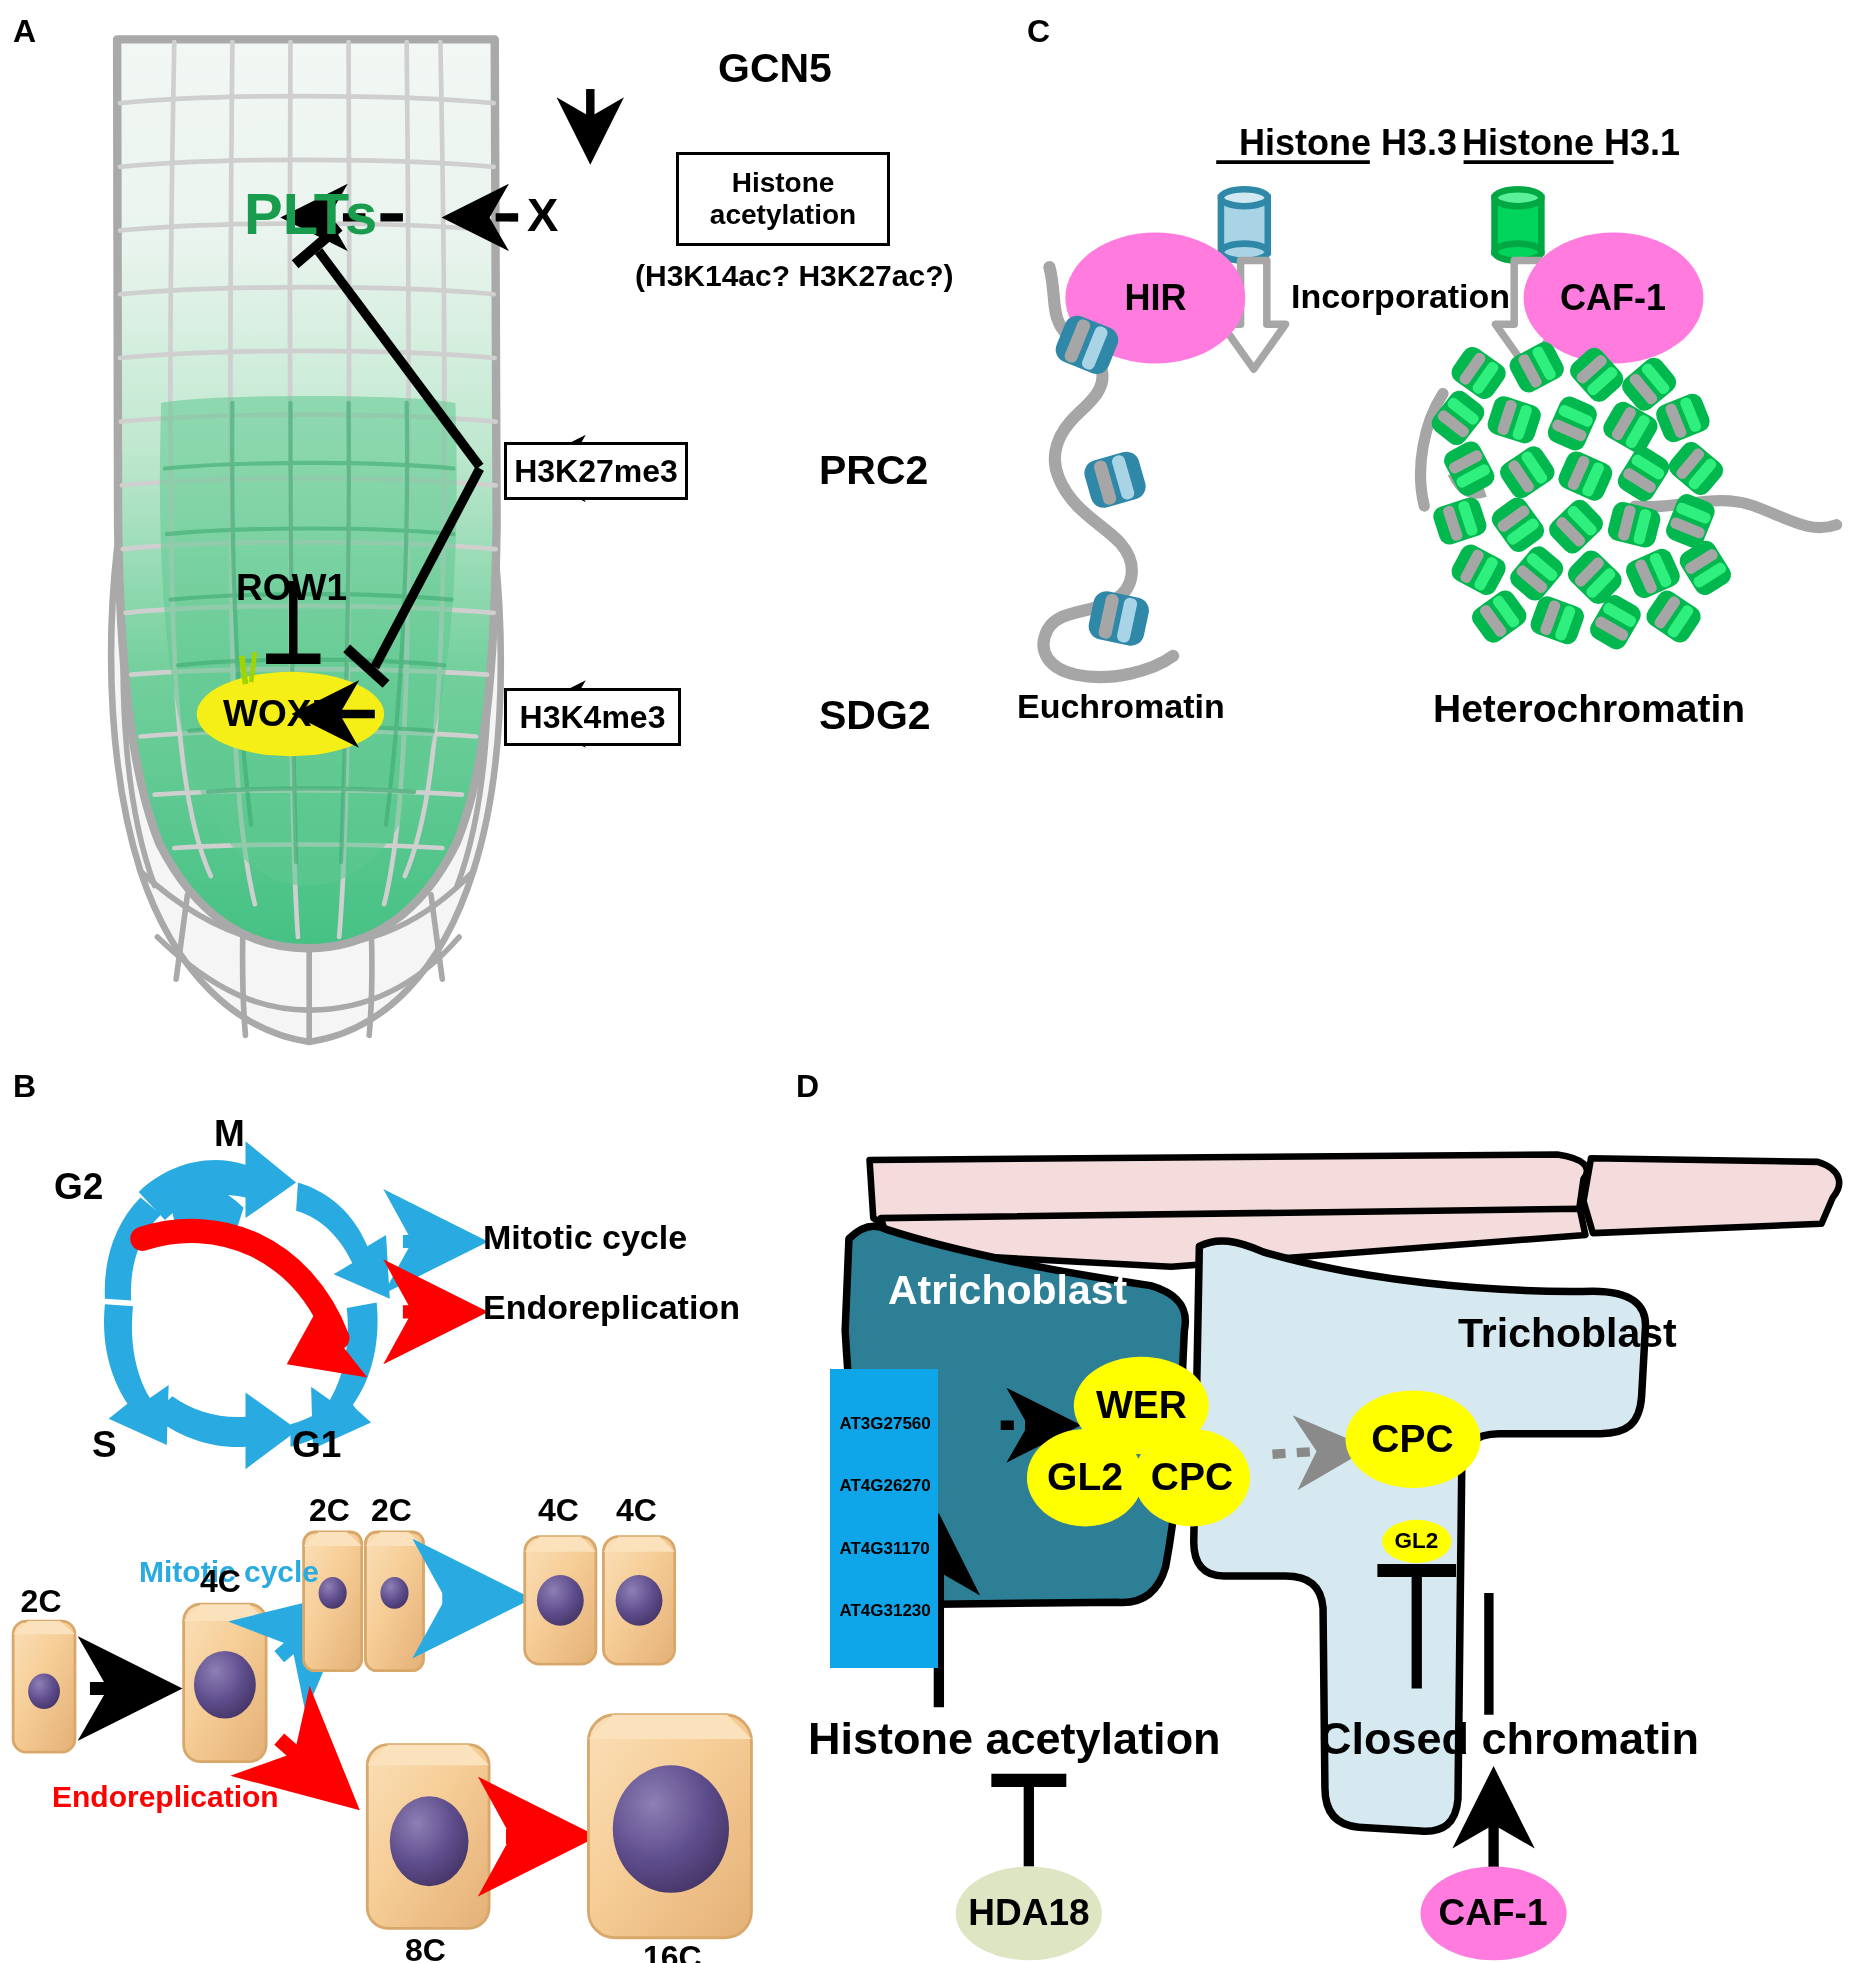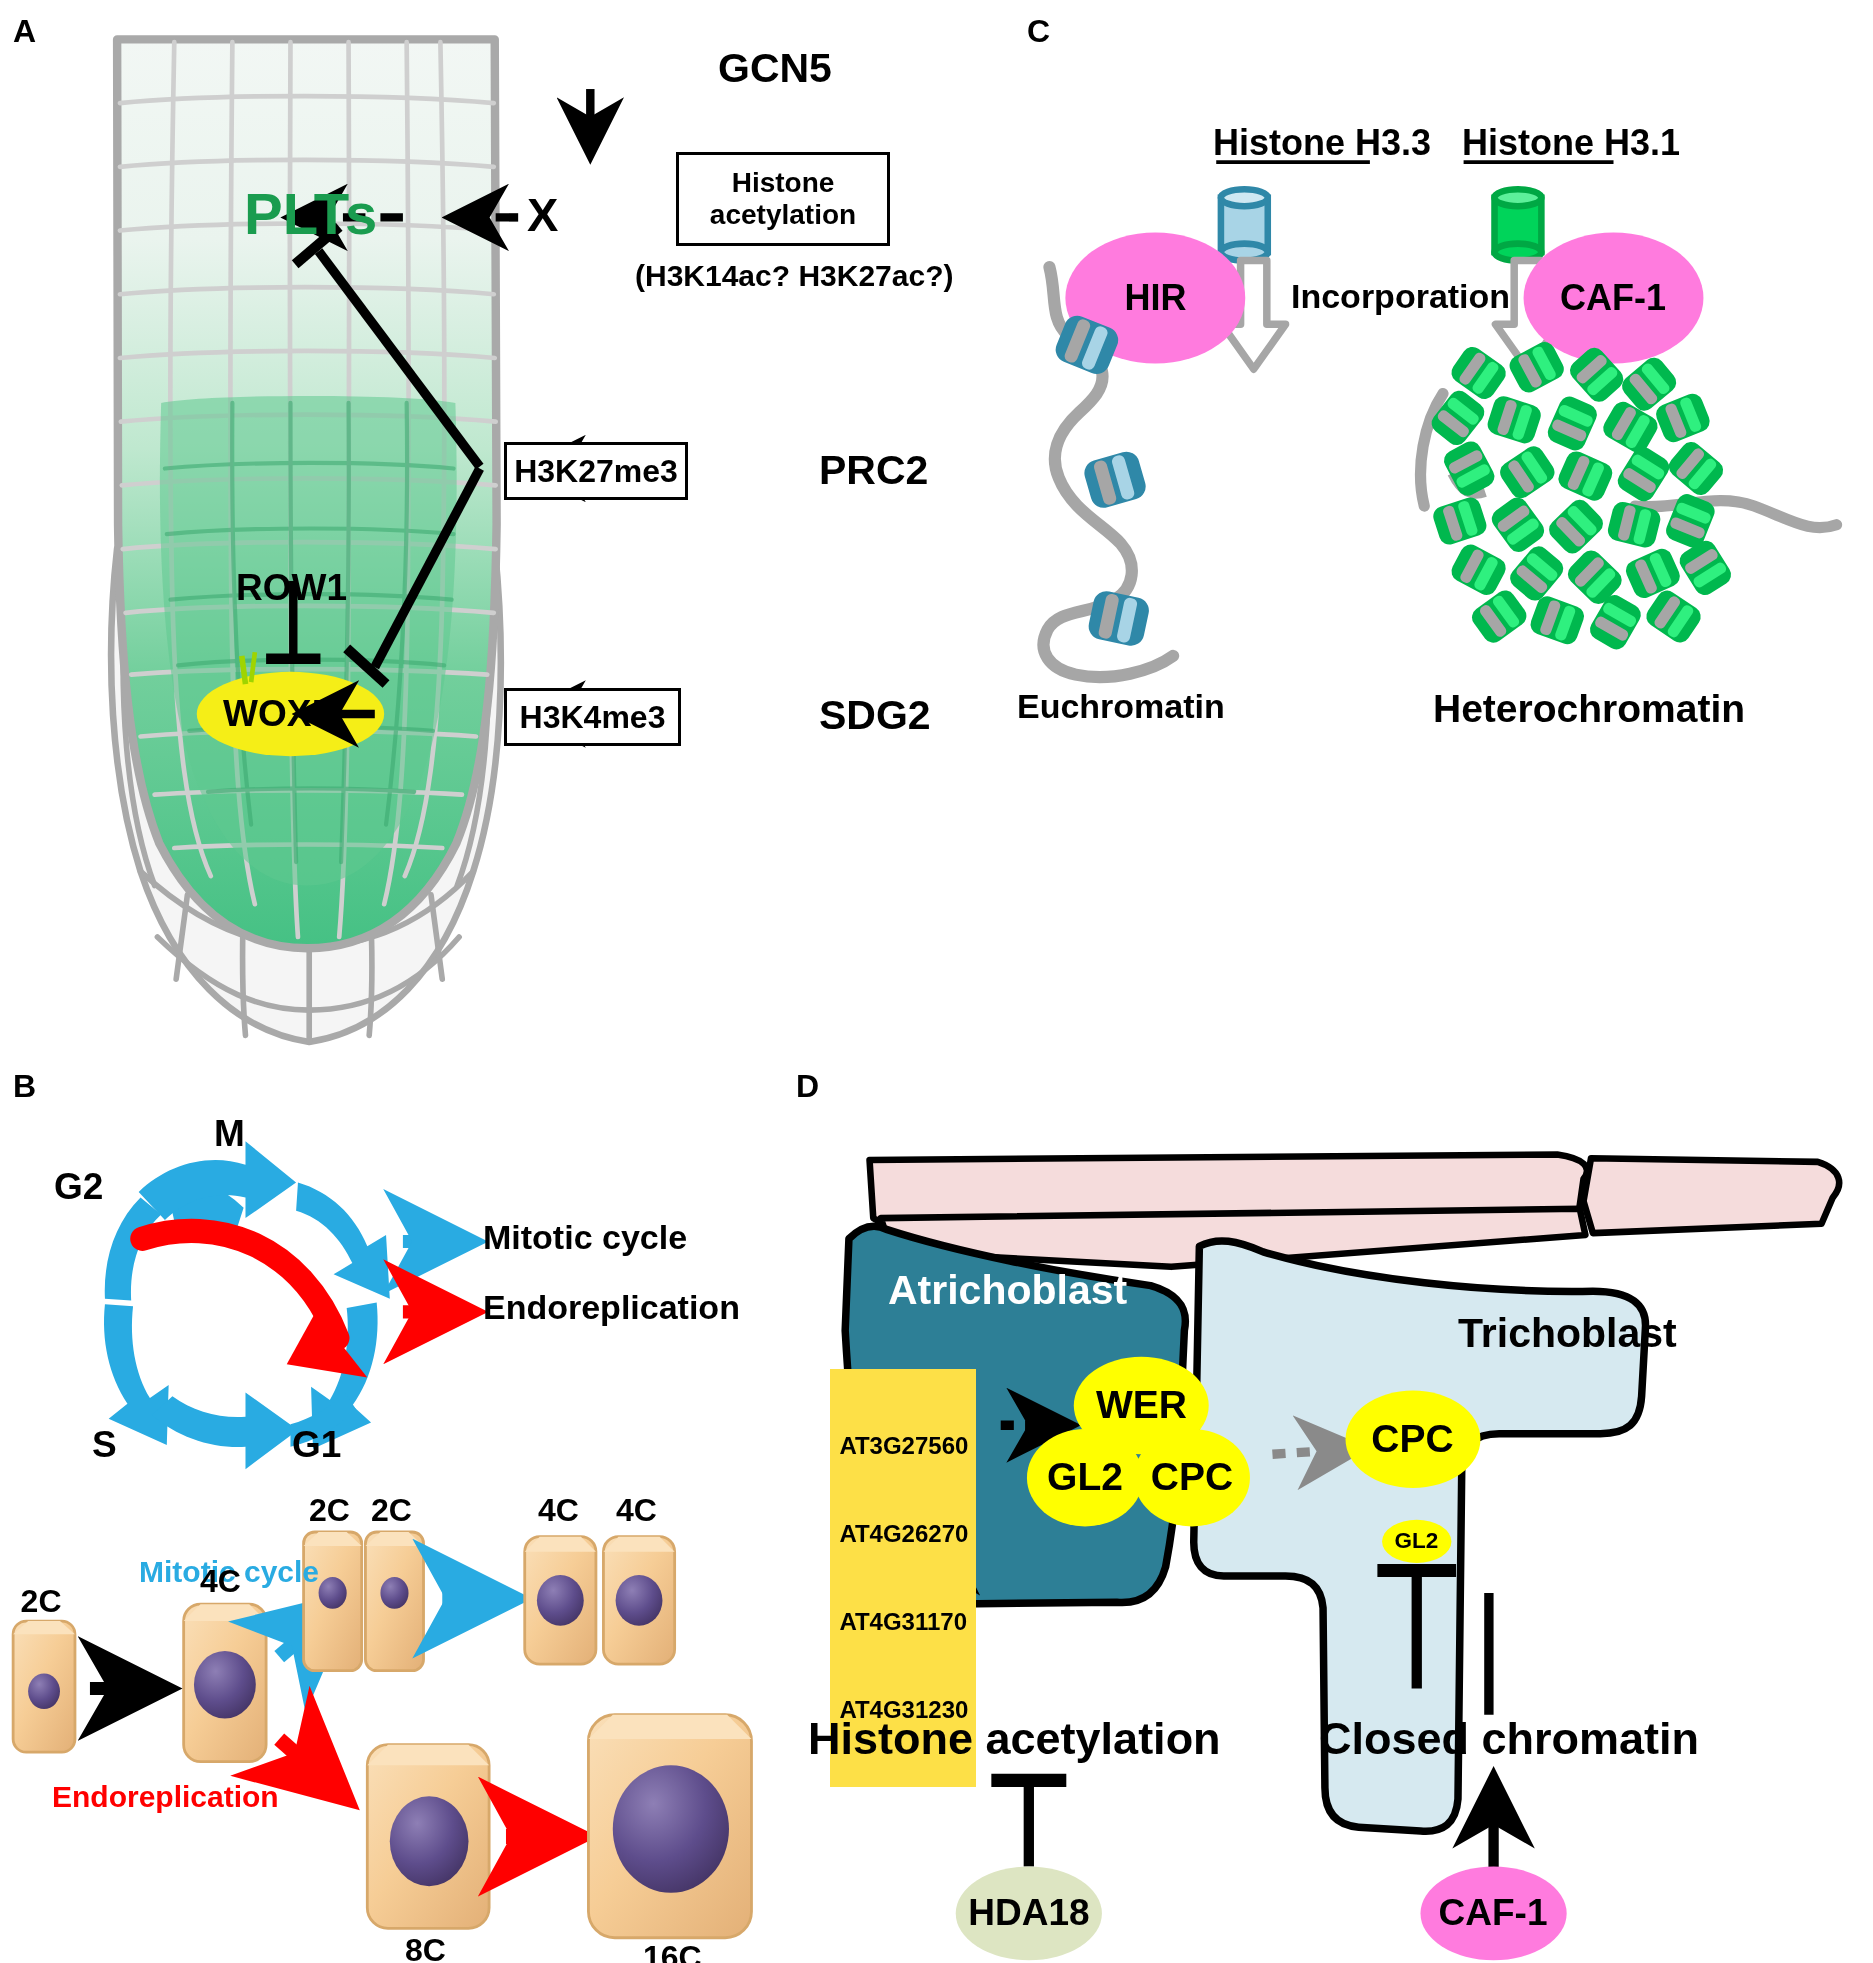--- a/index.html
+++ b/index.html
@@ -3,21 +3,21 @@
 <meta charset="utf-8">
 <style>
   html,body{margin:0;padding:0;background:#ffffff;}
   body{width:1874px;height:1964px;position:relative;font-family:"Liberation Sans",sans-serif;color:#000;}
   .fig{position:absolute;left:0;top:0;width:1874px;height:1964px;}
   .panel-letter{position:absolute;font-weight:bold;font-size:32px;font-family:"Liberation Sans",sans-serif;color:#000;}
   .txt{position:absolute;font-family:"Liberation Sans",sans-serif;font-weight:bold;color:#000;white-space:nowrap;}
   .box{position:absolute;border:3.7px solid #000;background:#fff;display:flex;align-items:center;justify-content:center;text-align:center;font-weight:bold;font-family:"Liberation Sans",sans-serif;line-height:1.15;}
   .ellipse{position:absolute;border-radius:50%;display:flex;align-items:center;justify-content:center;font-weight:bold;font-family:"Liberation Sans",sans-serif;text-align:center;}
   svg{position:absolute;left:0;top:0;overflow:visible;}
-  .gene-list{position:absolute;background:#fde047;font-family:"Liberation Sans",sans-serif;font-weight:bold;font-size:24px;line-height:1.22;color:#000;padding:3.7px 7.5px 4.7px 9.4px;white-space:pre;}
+  .gene-list{position:absolute;background:#0ea5e9;font-family:"Liberation Sans",sans-serif;font-weight:bold;font-size:17px;line-height:1.22;color:#000;padding:3.7px 7.5px 4.7px 9.4px;white-space:pre;}
 </style>
 </head>
 <body>
 
 <div class="fig">
 
   <div class="panel-letter" style="left:13px;top:13px;">A</div>
 
   <svg width="1874" height="1964" viewBox="0 0 2000 2096">
     <defs>
@@ -354,21 +354,21 @@
           </g>
         <g transform="translate(1786,658) rotate(34)">
             <rect x="-26" y="-21" width="52" height="42" rx="11" fill="#00b84e"></rect>
             <rect x="-14" y="-19" width="12" height="38" rx="5" fill="#a6a6a6"></rect>
             <rect x="3" y="-19" width="12" height="38" rx="5" fill="#2ff07f"></rect>
           </g>
       </g>
     </g>
   </svg>
 
-  <div class="txt" style="left:1213px;top:122px;font-size:36px;">Histone H3.3</div>
+  <div class="txt" style="left:1239px;top:122px;font-size:36px;">Histone H3.3</div>
   <div class="txt" style="left:1462px;top:122px;font-size:36px;">Histone H3.1</div>
   <div class="txt" style="left:1291px;top:277px;font-size:34px;">Incorporation</div>
   <div class="ellipse" style="left:1103px;top:270px;width:105px;height:56px;font-size:36px;color:#000;">HIR</div>
   <div class="ellipse" style="left:1555px;top:270px;width:116px;height:56px;font-size:36px;color:#000;">CAF-1</div>
   <div class="txt" style="left:1017px;top:687px;font-size:34px;">Euchromatin</div>
   <div class="txt" style="left:1433px;top:687px;font-size:39px;text-align:right;">Heterochromatin</div>
 
   <div class="panel-letter" style="left:13px;top:1068px;">B</div>
 
   <svg width="1874" height="1964" viewBox="0 0 2000 2096">

